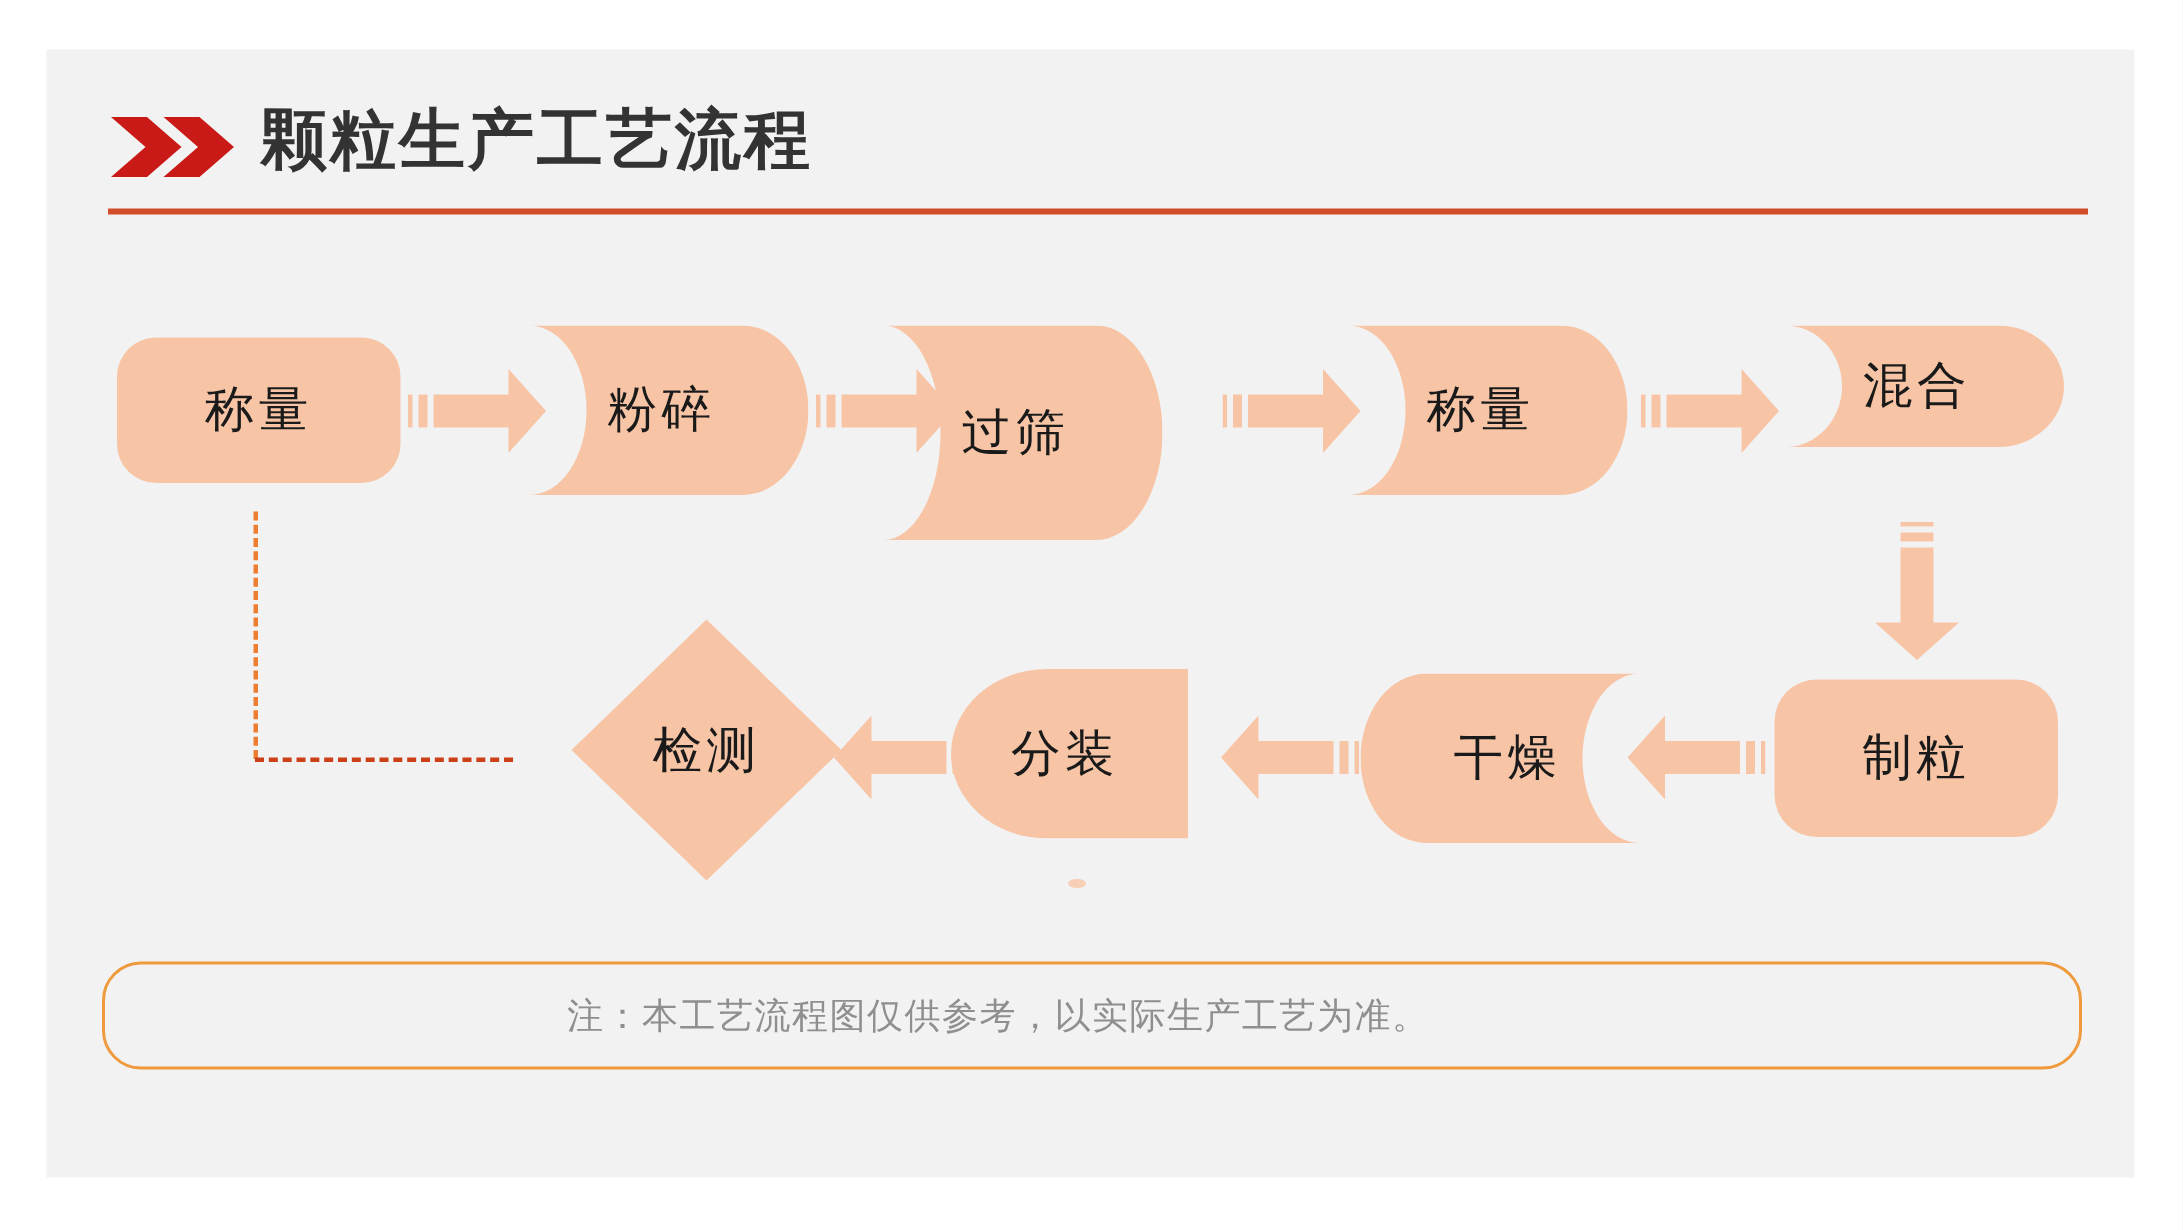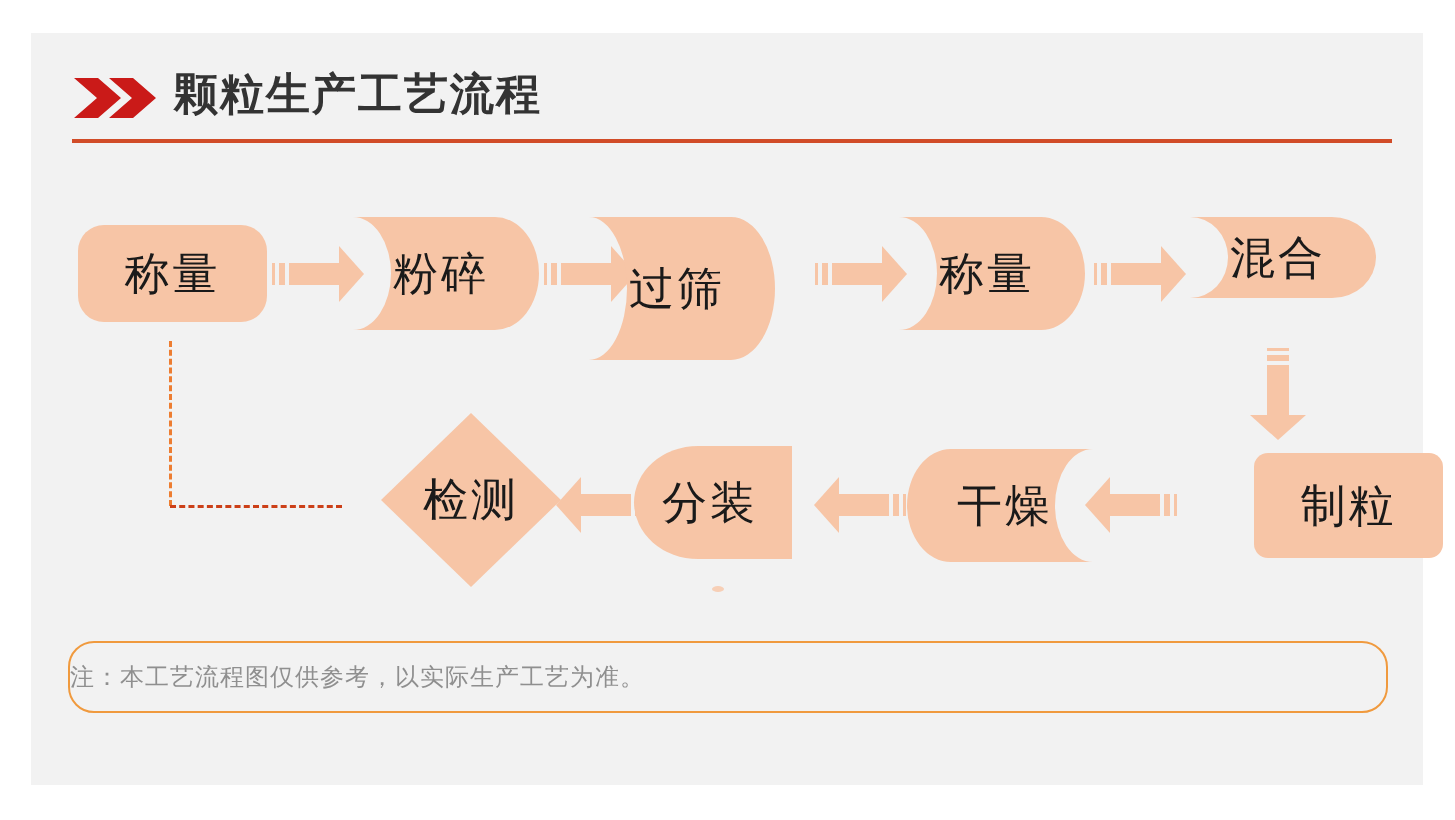--- a/index.html
+++ b/index.html
@@ -22,41 +22,41 @@
   }
   .title-underline{
     position:absolute;left:72px;top:139px;width:1320px;height:4px;
     background:var(--underline-color,#d14c28);
   }
   
   .node{position:absolute;display:flex;align-items:center;justify-content:center;z-index:2;}
   .node .shape{position:absolute;left:0;top:0;width:100%;height:100%;}
   .node .shape path,.node .shape polygon{fill:var(--shape-fill,#f7c5a6);}
   .node .label{
-    position:relative;z-index:3;font-size:45px;color:var(--label-color,#1a1a1a);
+    position:relative;z-index:3;font-size:33px;color:var(--label-color,#1a1a1a);
     letter-spacing:3px;white-space:nowrap;
   }
   .rounded-rect{background:var(--shape-fill,#f7c5a6);border-radius:26px;}
   
   .arrow{position:absolute;z-index:1;}
   .arrow rect,.arrow polygon{fill:var(--shape-fill,#f7c5a6);}
   
   .dash-v{
     position:absolute;left:169px;top:341px;height:165px;width:0;
     border-left:3px dashed var(--dash-vertical,#ed7d31);
   }
   .dash-h{
     position:absolute;left:170px;top:505px;width:172px;height:0;
     border-top:3px dashed var(--dash-horizontal,#cc4018);
   }
   
   .note-box{
     position:absolute;left:68px;top:641px;width:1316px;height:68px;
     border:2px solid var(--note-border,#f09a3e);border-radius:26px;
-    display:flex;align-items:center;
+    display:flex;align-items:center;justify-content:center;
     background:transparent;
   }
   .note-text{
     font-size:24px;color:var(--note-text,#8f8f8f);
     padding-right:125px;letter-spacing:1px;white-space:nowrap;
   }
   .artifact-dot{
     position:absolute;left:712px;top:586px;width:12px;height:6px;border-radius:50%;
     background:var(--shape-fill,#f7c5a6);opacity:.8;
   }
@@ -133,21 +133,21 @@
   <span class="label">混合</span>
 </div>
 
 <svg class="arrow" style="left:1250px;top:348px;" width="56" height="92" viewBox="0 0 56 92">
   <rect x="17" y="0" width="22" height="3"></rect>
   <rect x="17" y="7" width="22" height="6"></rect>
   <rect x="17" y="17" width="22" height="51"></rect>
   <polygon points="0,67 28,92 56,67"></polygon>
 </svg>
 
-<div class="node rounded-rect" style="left:1254px;top:453px;width:189px;height:105px;border-radius:14px;">
+<div class="node rounded-rect" style="left:1183px;top:453px;width:189px;height:105px;border-radius:28px;">
   <span class="label">制粒</span>
 </div>
 
 <svg class="arrow" style="left:1085px;top:477px;" width="92" height="56" viewBox="0 0 92 56">
   <polygon points="25,0 0,28 25,56"></polygon>
   <rect x="24" y="17" width="51" height="22"></rect>
   <rect x="79" y="17" width="6" height="22"></rect>
   <rect x="89" y="17" width="3" height="22"></rect>
 </svg>
 

